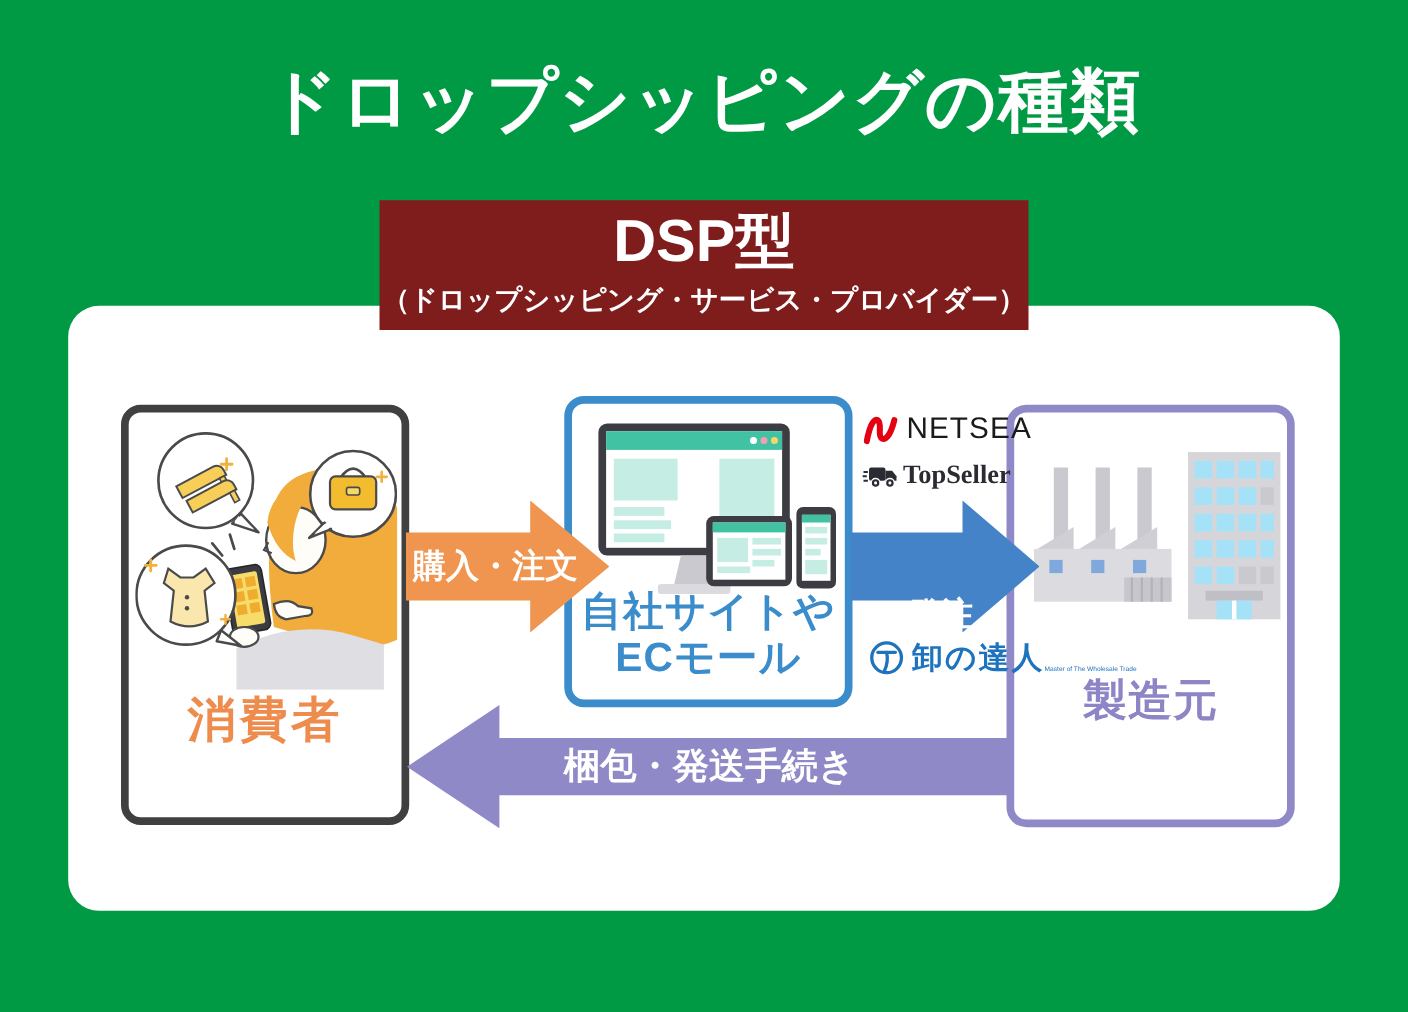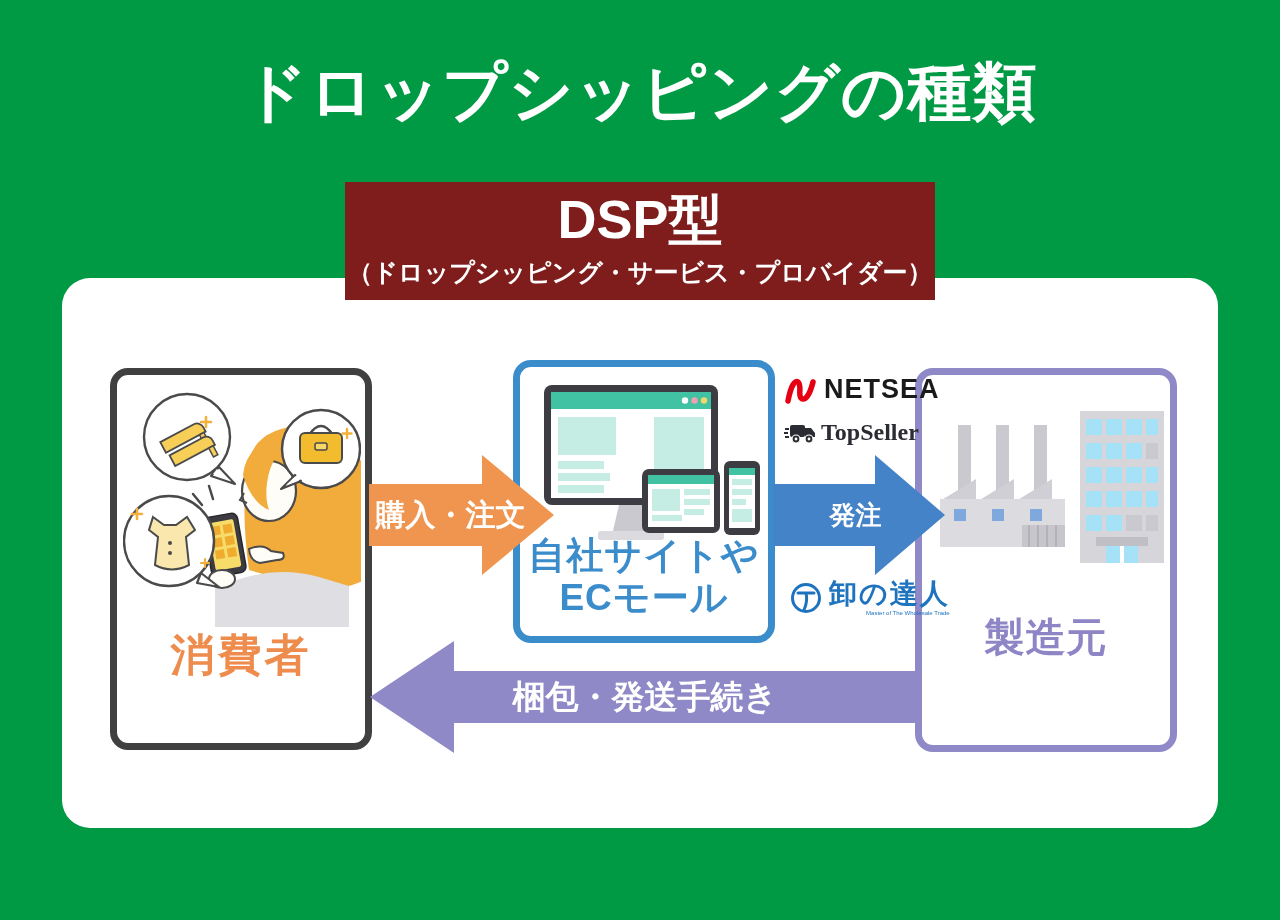--- a/index.html
+++ b/index.html
@@ -34,33 +34,33 @@
   .illus { position:absolute; display:block; }
 
   
   .arrow { position:absolute; z-index:5; }
   .arrow svg { display:block; width:100%; height:100%; }
   .arrow-label { position:absolute; color:#fff; font-weight:900; white-space:nowrap;
                  top:50%; transform:translate(-50%,-50%); left:50%; }
   .arrow.purchase { left:369px; top:455px; width:185px; height:120px; }
   .arrow.purchase .arrow-label { font-size:30px; left:44%; }
   .arrow.order { left:773px; top:455px; width:172px; height:120px; }
-  .arrow.order .arrow-label { font-size:26px; left:48%; }
+  .arrow.order .arrow-label { font-size:30px; left:48%;margin-top:44px; }
   .arrow.shipping { left:370px; top:641px; width:550px; height:112px; }
   .arrow.shipping .arrow-label { font-size:33px; left:50%; }
 
   
   .logo { position:absolute; display:flex; align-items:center; z-index:4; }
   .logo-netsea { left:785px; top:374px; gap:7px; }
-  .netsea-text { font-size:27px; font-weight:bold; color:#1A1A1A; letter-spacing:1px; }
+  .netsea-text { font-size:27px; font-weight:normal; color:#1A1A1A; letter-spacing:1px; }
   .logo-topseller { left:784px; top:419px; gap:5px; }
   .topseller-text { font-size:24px; font-weight:bold; color:#2B2B33;
                     font-family:"Liberation Serif","DejaVu Serif",serif; }
   .logo-oroshi { left:789px; top:580px; gap:6px; }
-  .oroshi-col { display:flex; flex-direction:column; line-height:1; }
+  .oroshi-col { display:flex; line-height:1; }
   .oroshi-main { font-size:28px; font-weight:900; color:#1E73BE; letter-spacing:2px; }
   .oroshi-sub { font-size:6px; color:#1E73BE; margin-top:2px; align-self:flex-end; }
 </style>
 </head>
 <body>
 
 <div class="stage">
 
   <h1 class="title"><span class="hl">ドロップシッピング</span><span class="rest">の種類</span></h1>
 

